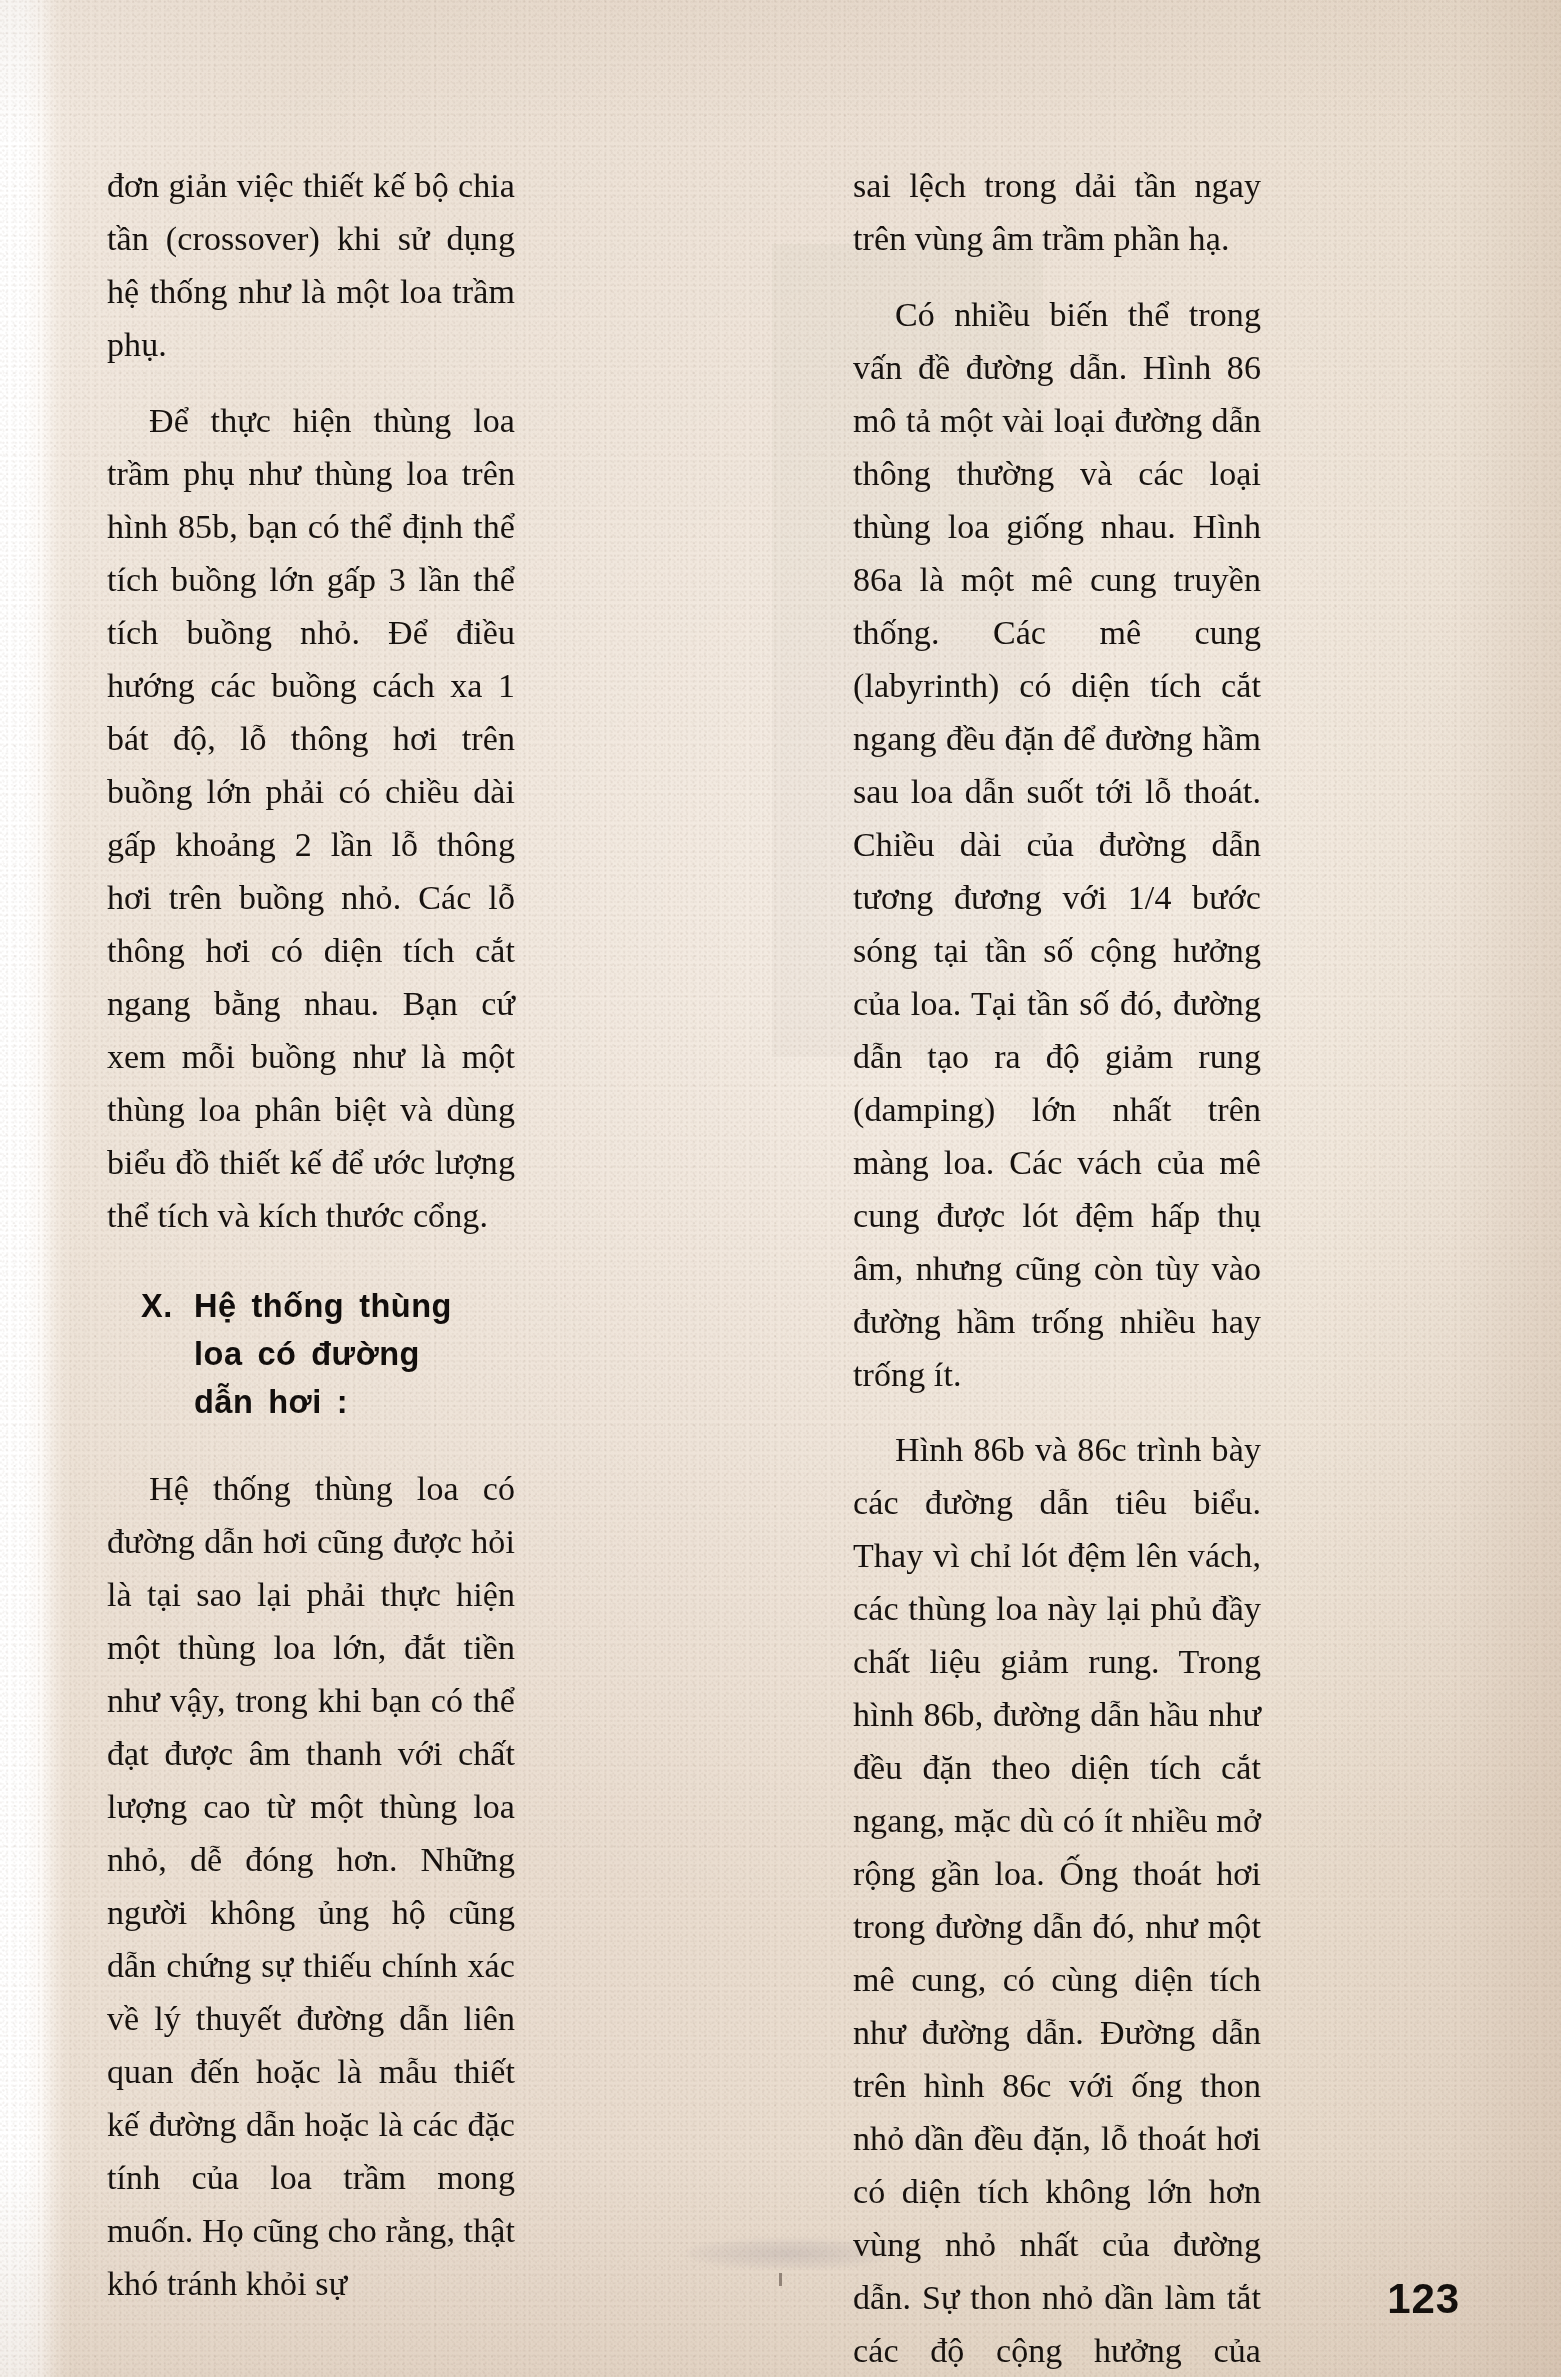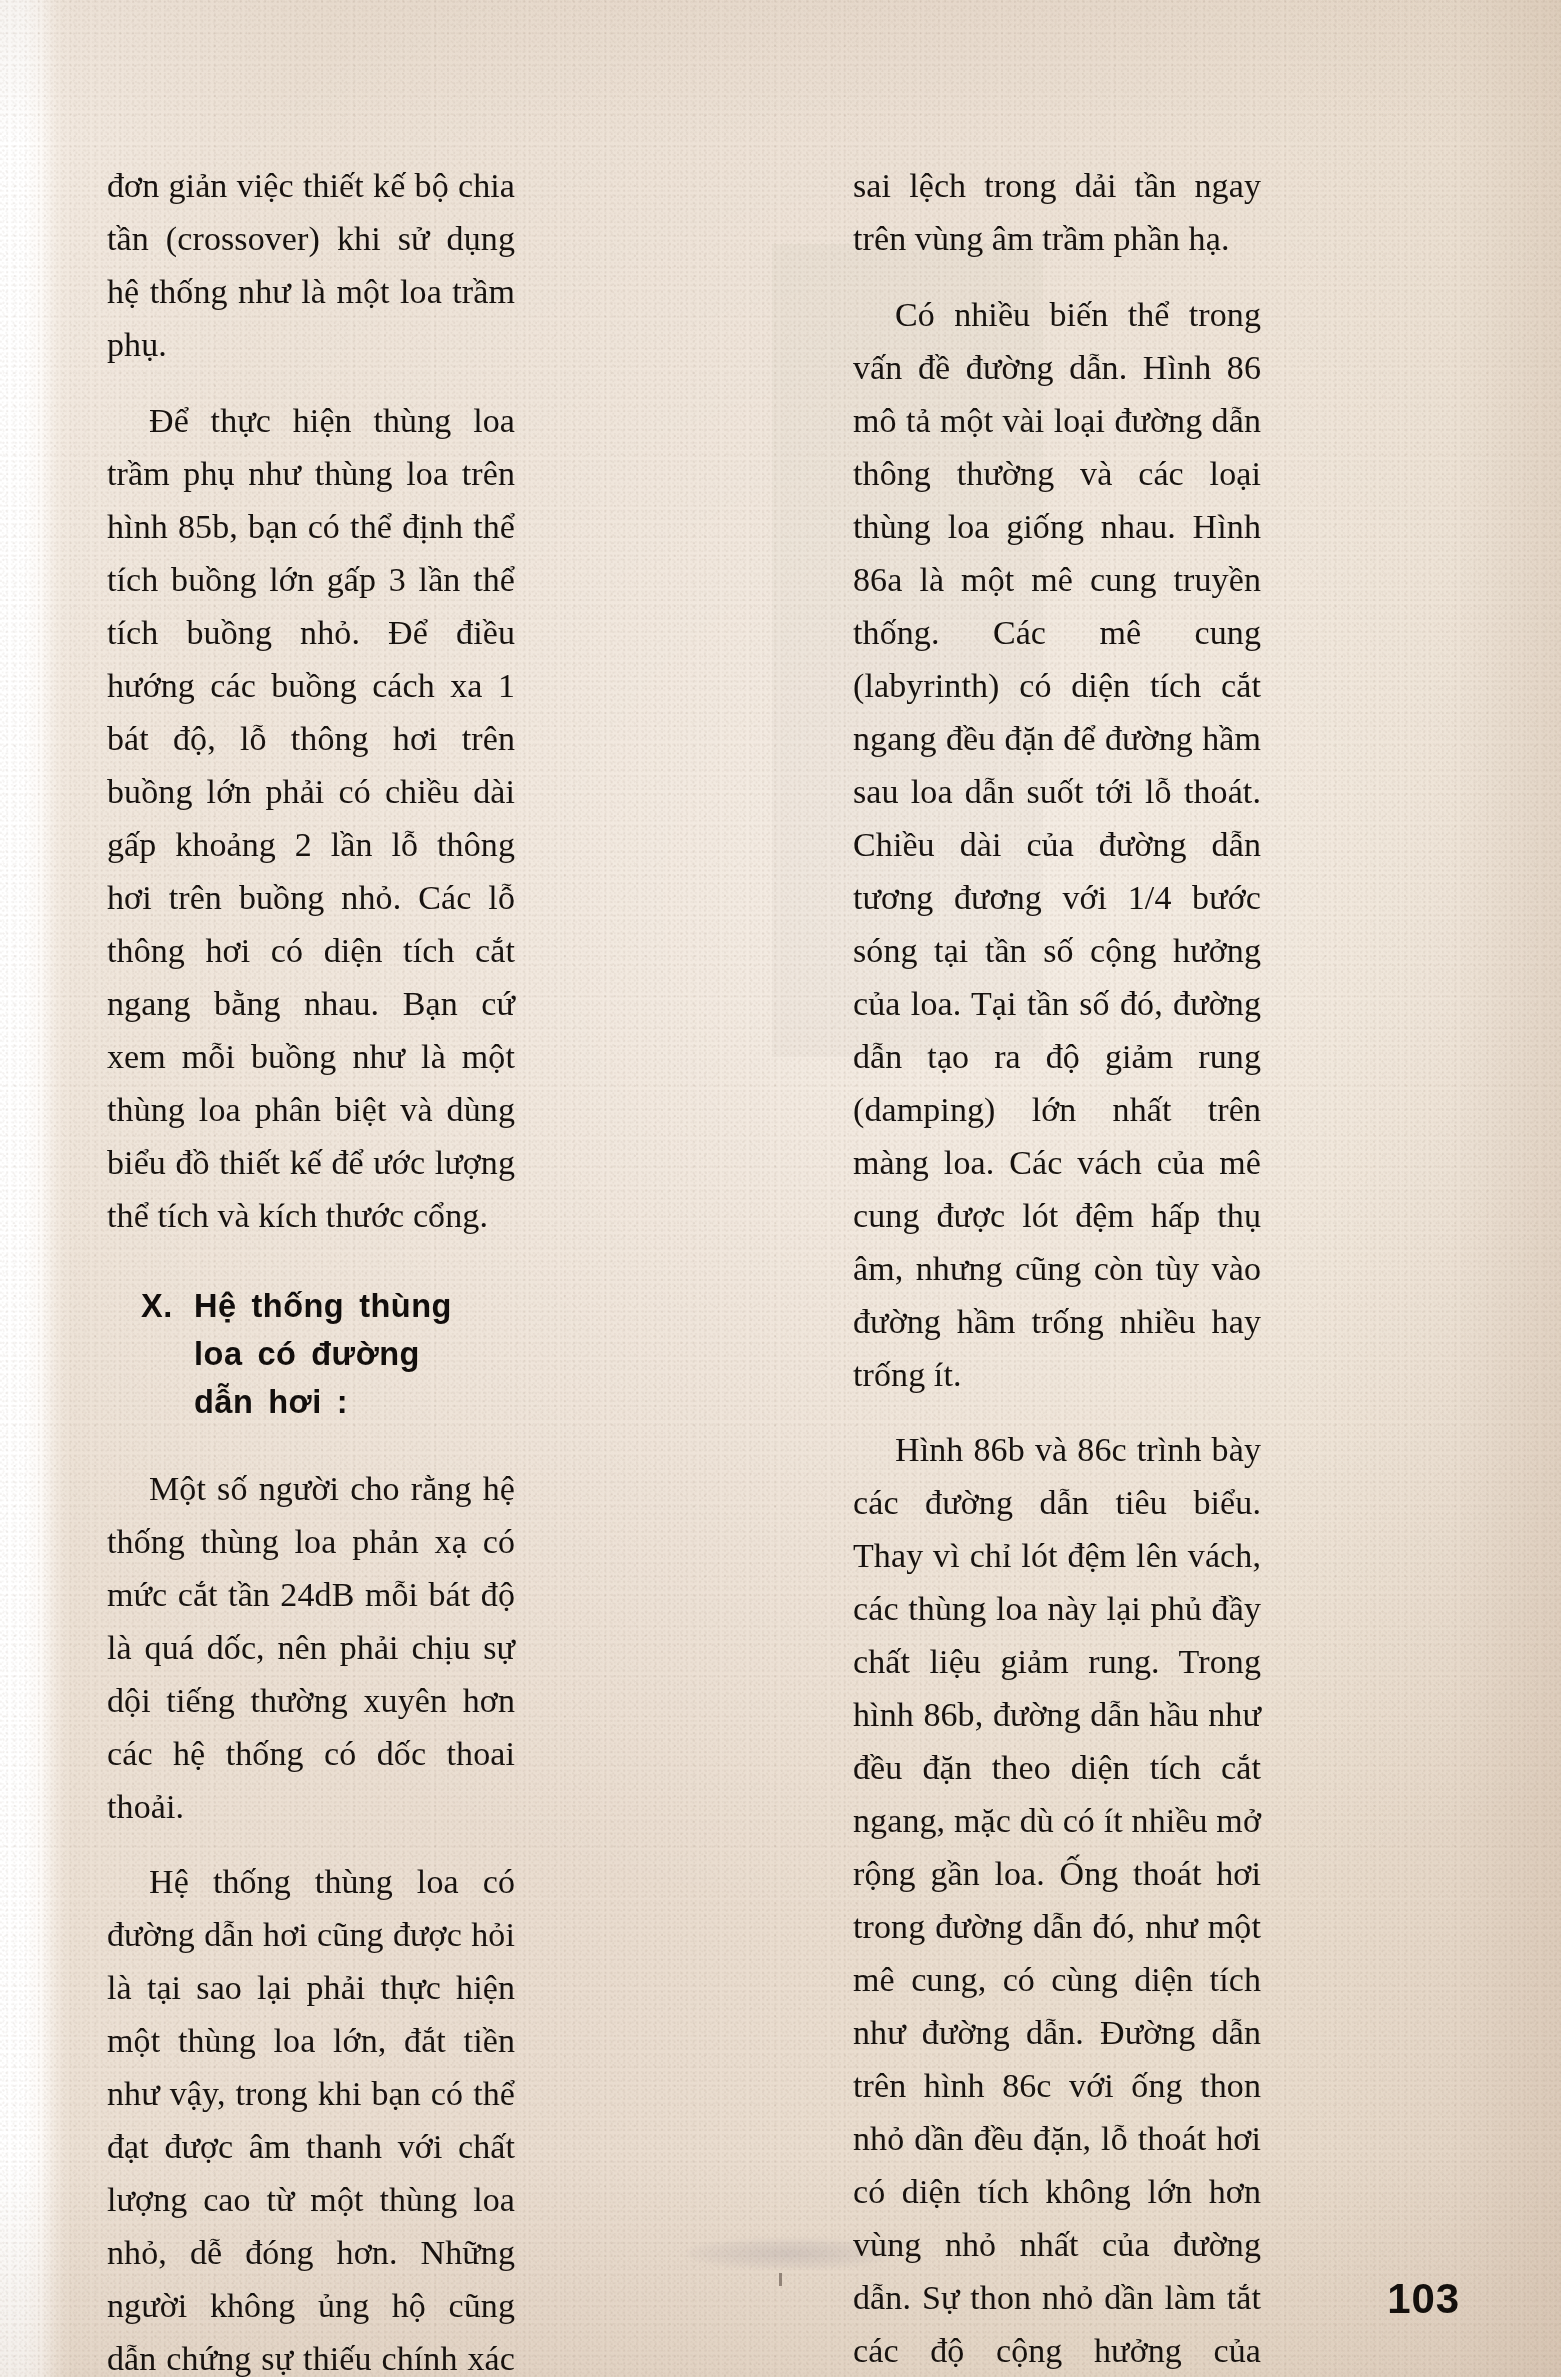--- a/index.html
+++ b/index.html
@@ -175,34 +175,33 @@
 <div id="content">
 
   <div class="col" id="col-left">
 
     <p>đơn giản việc thiết kế bộ chia tần (crossover) khi sử dụng hệ thống như là một loa trầm phụ.</p>
 
     <p class="indent">Để thực hiện thùng loa trầm phụ như thùng loa trên hình 85b, bạn có thể định thể tích buồng lớn gấp 3 lần thể tích buồng nhỏ. Để điều hướng các buồng cách xa 1 bát độ, lỗ thông hơi trên buồng lớn phải có chiều dài gấp khoảng 2 lần lỗ thông hơi trên buồng nhỏ. Các lỗ thông hơi có diện tích cắt ngang bằng nhau. Bạn cứ xem mỗi buồng như là một thùng loa phân biệt và dùng biểu đồ thiết kế để ước lượng thể tích và kích thước cổng.</p>
 
     <h2 class="section-head"><span class="num">X.</span><span class="ttl">Hệ thống thùng loa có đường dẫn hơi :</span></h2>
 
-    <p class="indent">Một số người cho rằng hệ thống thùng loa phản xạ có mức cắt tần 24dB mỗi bát độ là quá dốc, nên phải chịu sự dội tiếng thường xuyên hơn các hệ thống có dốc thoai thoải.</p>
 
 
     <p class="indent">Hệ thống thùng loa có đường dẫn hơi cũng được hỏi là tại sao lại phải thực hiện một thùng loa lớn, đắt tiền như vậy, trong khi bạn có thể đạt được âm thanh với chất lượng cao từ một thùng loa nhỏ, dễ đóng hơn. Những người không ủng hộ cũng dẫn chứng sự thiếu chính xác về lý thuyết đường dẫn liên quan đến hoặc là mẫu thiết kế đường dẫn hoặc là các đặc tính của loa trầm mong muốn. Họ cũng cho rằng, thật khó tránh khỏi sự</p>
   </div>
 
   <div class="col" id="col-right">
 
     <p>sai lệch trong dải tần ngay trên vùng âm trầm phần hạ.</p>
 
 
 
     <p class="indent">Có nhiều biến thể trong vấn đề đường dẫn. Hình 86 mô tả một vài loại đường dẫn thông thường và các loại thùng loa giống nhau. Hình 86a là một mê cung truyền thống. Các mê cung (labyrinth) có diện tích cắt ngang đều đặn để đường hầm sau loa dẫn suốt tới lỗ thoát. Chiều dài của đường dẫn tương đương với 1/4 bước sóng tại tần số cộng hưởng của loa. Tại tần số đó, đường dẫn tạo ra độ giảm rung (damping) lớn nhất trên màng loa. Các vách của mê cung được lót đệm hấp thụ âm, nhưng cũng còn tùy vào đường hầm trống nhiều hay trống ít.</p>
 
     <p class="indent">Hình 86b và 86c trình bày các đường dẫn tiêu biểu. Thay vì chỉ lót đệm lên vách, các thùng loa này lại phủ đầy chất liệu giảm rung. Trong hình 86b, đường dẫn hầu như đều đặn theo diện tích cắt ngang, mặc dù có ít nhiều mở rộng gần loa. Ống thoát hơi trong đường dẫn đó, như một mê cung, có cùng diện tích như đường dẫn. Đường dẫn trên hình 86c với ống thon nhỏ dần đều đặn, lỗ thoát hơi có diện tích không lớn hơn vùng nhỏ nhất của đường dẫn. Sự thon nhỏ dần làm tắt các độ cộng hưởng của đường dẫn.</p>
 
   </div>
 
 </div>
 
-<div id="folio">103</div>
+<div id="folio">123</div>
 
 
 </body></html>

